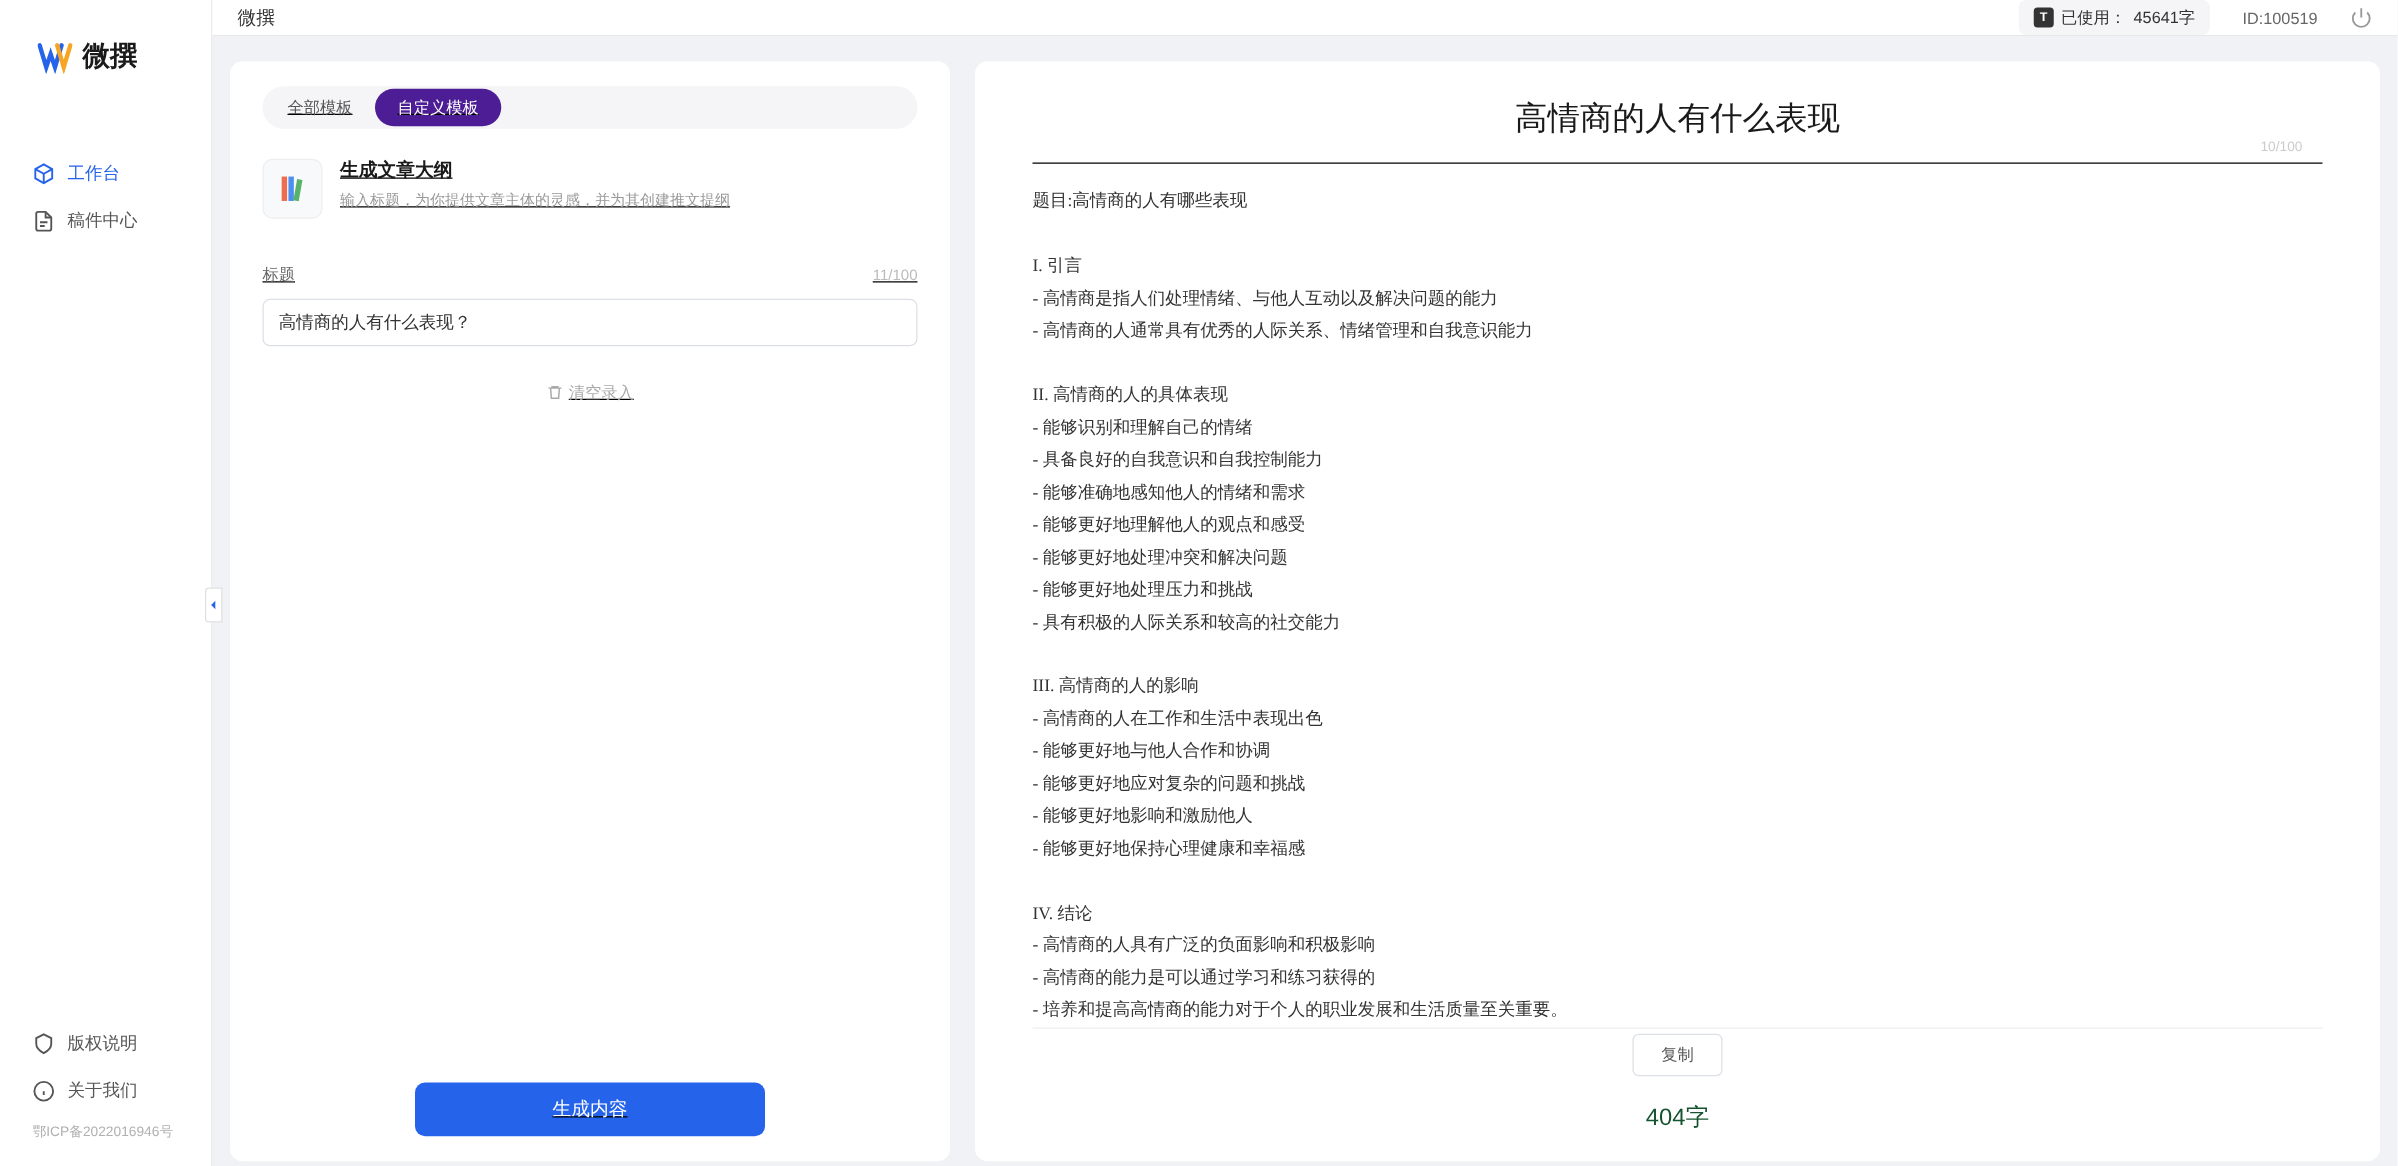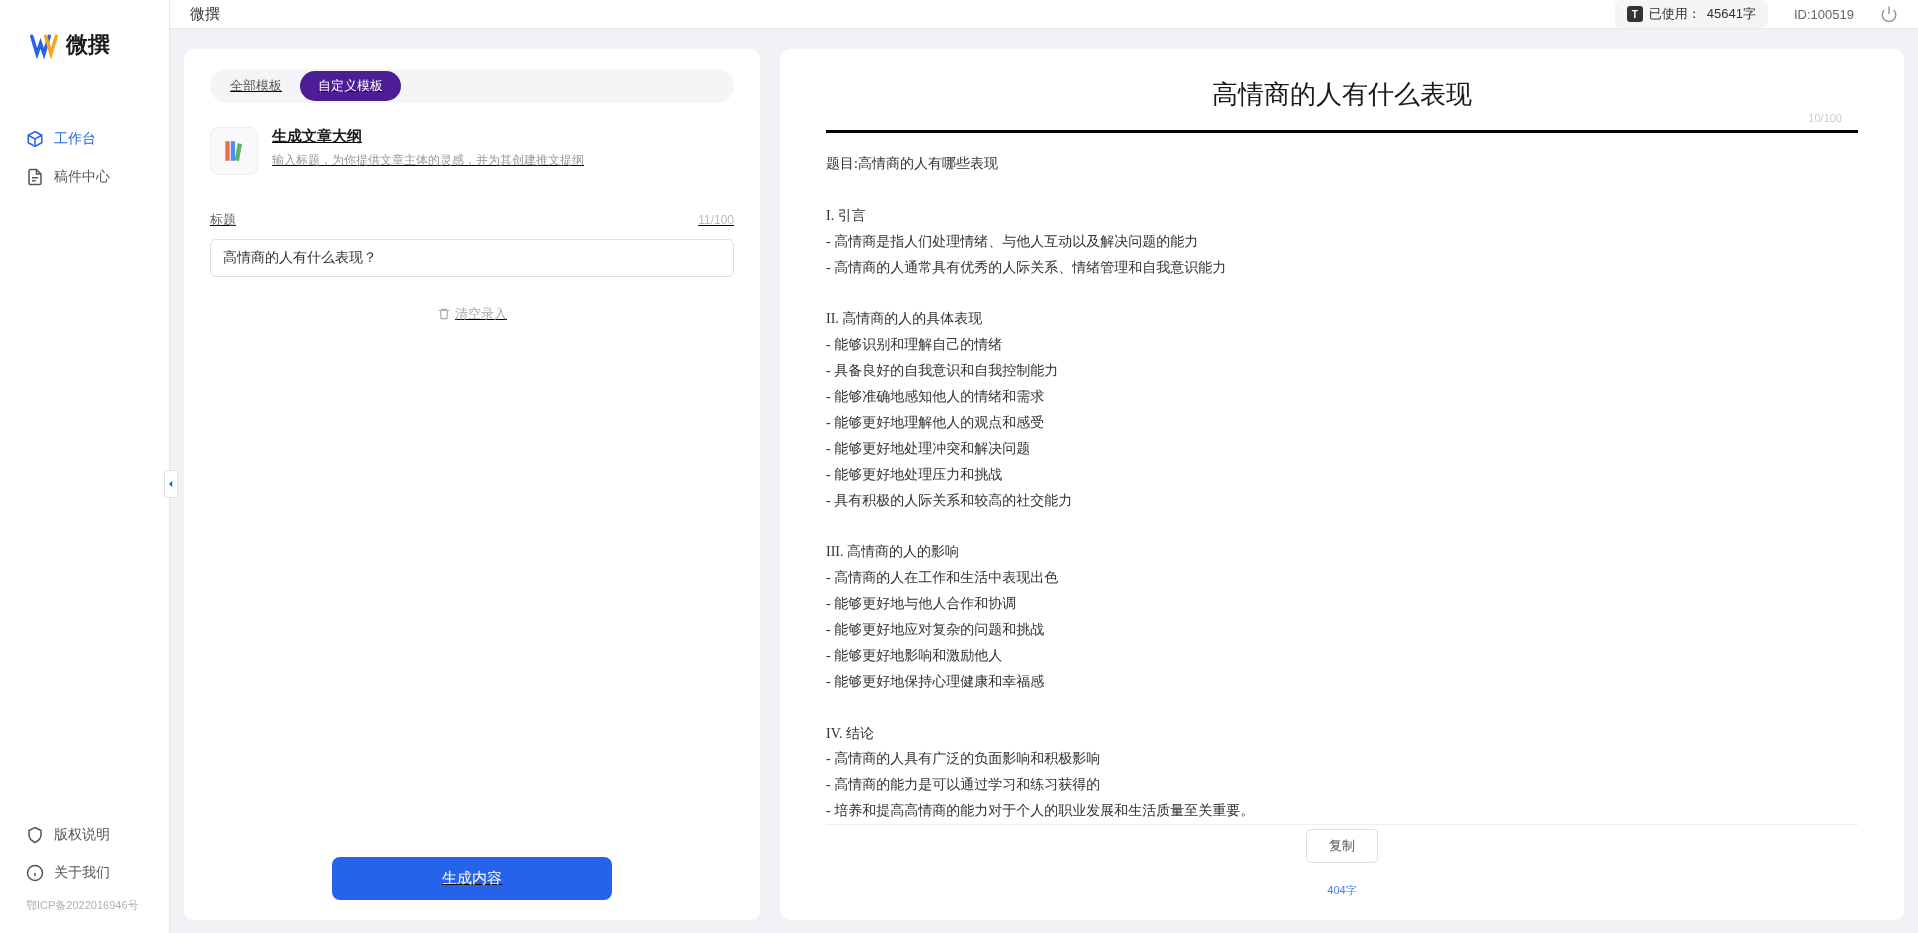--- a/index.html
+++ b/index.html
@@ -50,27 +50,27 @@
 .input-box { width: 100%; border: 1px solid #dcdfe6; border-radius: 6px; padding: 10px 12px; font-size: 14px; color: #333; outline: none; }
 
 .clear-btn { display: flex; align-items: center; justify-content: center; gap: 4px; margin-top: 28px; color: #aaa; font-size: 13px; cursor: pointer; }
 .clear-btn .icon { width: 14px; height: 14px; }
 
 .panel-left-footer { margin-top: auto; display: flex; justify-content: center; padding-top: 20px; }
 .generate-btn { width: 280px; padding: 12px 0; background: #2563eb; color: #fff; border: none; border-radius: 8px; font-size: 15px; cursor: pointer; font-weight: 500; }
 
 
 .panel-right { flex: 1; background: #fff; border-radius: 10px; padding: 28px 46px 22px 46px; display: flex; flex-direction: column; }
-.output-header { position: relative; text-align: center; border-bottom: 3px solid #000000; padding-bottom: 18px; margin-bottom: 18px; }
+.output-header { position: relative; text-align: center; border-bottom: 1px solid #000000; padding-bottom: 18px; margin-bottom: 18px; }
 .output-title { font-size: 26px; font-family: "SimSun", serif; color: #1a1a1a; font-weight: 500; }
 .title-count { position: absolute; right: 16px; bottom: 6px; font-size: 11px; color: #ccc; }
 .output-body { flex: 1; font-size: 14px; line-height: 1.85; color: #333; white-space: pre-wrap; font-family: "SimSun", "Microsoft YaHei", serif; overflow-y: auto; }
 .output-footer { display: flex; align-items: center; justify-content: flex-end; gap: 20px; padding-top: 4px; border-top: 1px solid #eee; flex-direction: column; }
 .copy-btn { border: 1px solid #dcdfe6; background: #fff; color: #555; padding: 7px 22px; border-radius: 5px; font-size: 13px; cursor: pointer; }
-.word-count { font-size: 11px; color: #3b82f6; }
+.word-count { font-size: 19px; color: #14532d; }
 </style>
 </head>
 <body>
 
 <aside class="sidebar">
   <div class="logo">
     <span class="logo-mark">
       <svg viewBox="0 0 32 32" width="28" height="28">
         <path d="M2 6 L8 26 L12 14 L16 26 L22 6" fill="none" stroke="#2563eb" stroke-width="4" stroke-linecap="round"></path>
         <path d="M18 6 L24 26 L30 6" fill="none" stroke="#f6a623" stroke-width="4" stroke-linecap="round"></path>

